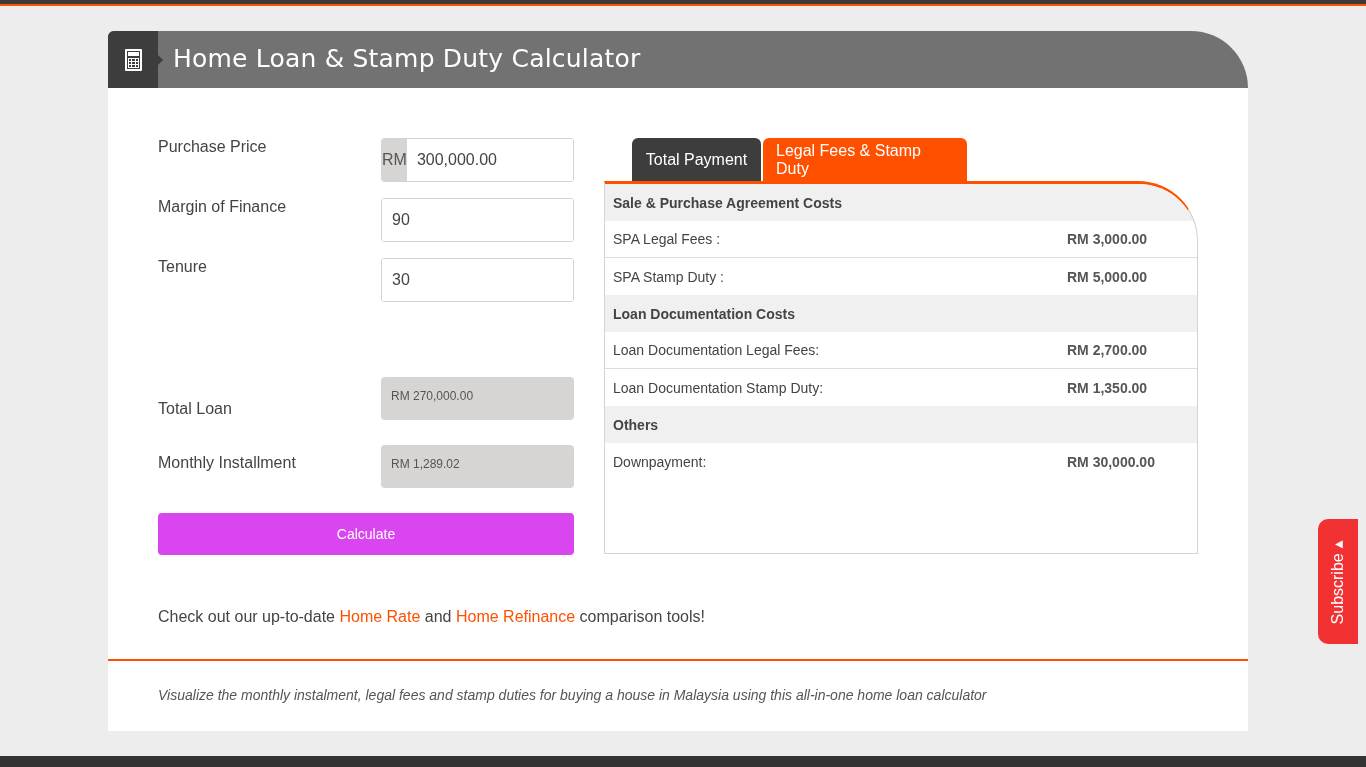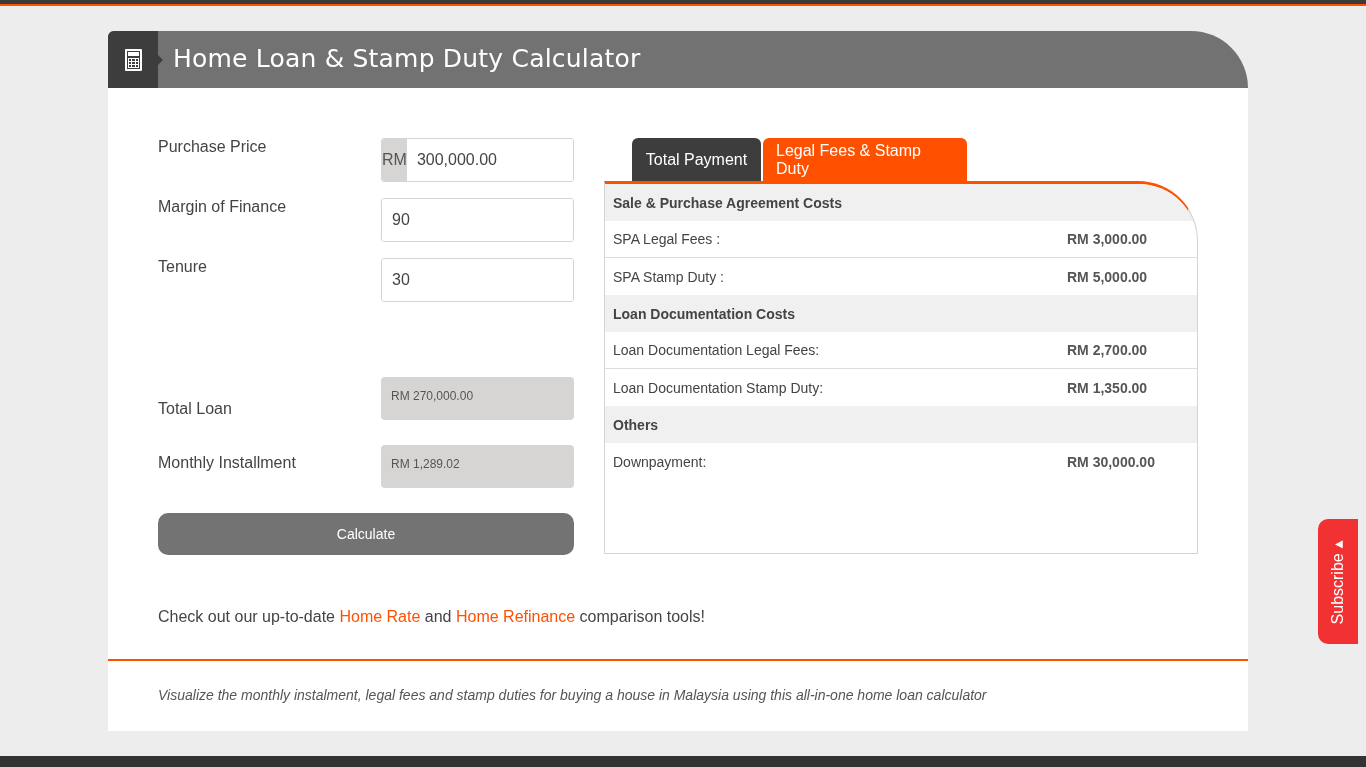--- a/index.html
+++ b/index.html
@@ -81,21 +81,21 @@
       flex: 1; border: none; outline: none; font-size: 16px; color: #444;
       padding: 0 10px; font-family: "Liberation Sans", sans-serif; background: #fff;
     }
     .readonly-box {
       position: absolute; left: 223px; top: 0; width: 193px; height: 43px;
       background: #d6d5d4; border-radius: 4px; font-size: 12px; color: #555;
       padding: 12px 10px;
     }
     .calc-btn {
       position: absolute; left: 50px; top: 425px; width: 416px; height: 42px;
-      background: #737373; color: #fff; border: none; border-radius: 10px;
+      background: #d946ef; color: #fff; border: none; border-radius: 4px;
       font-size: 14px; font-family: "Liberation Sans", sans-serif; cursor: pointer;
     }
     
     .tabs { position: absolute; left: 496px; top: 50px; height: 44px; display: flex; padding-left: 28px; }
     .tab {
       height: 44px; padding: 0 13px; font-size: 16px; color: #fff;
       display: flex; align-items: center; border-radius: 6px 6px 0 0; margin-right: 2px;
       cursor: pointer;
     }
     .tab.dark { background: #3d3d3d; width: 129px; justify-content: center; }

